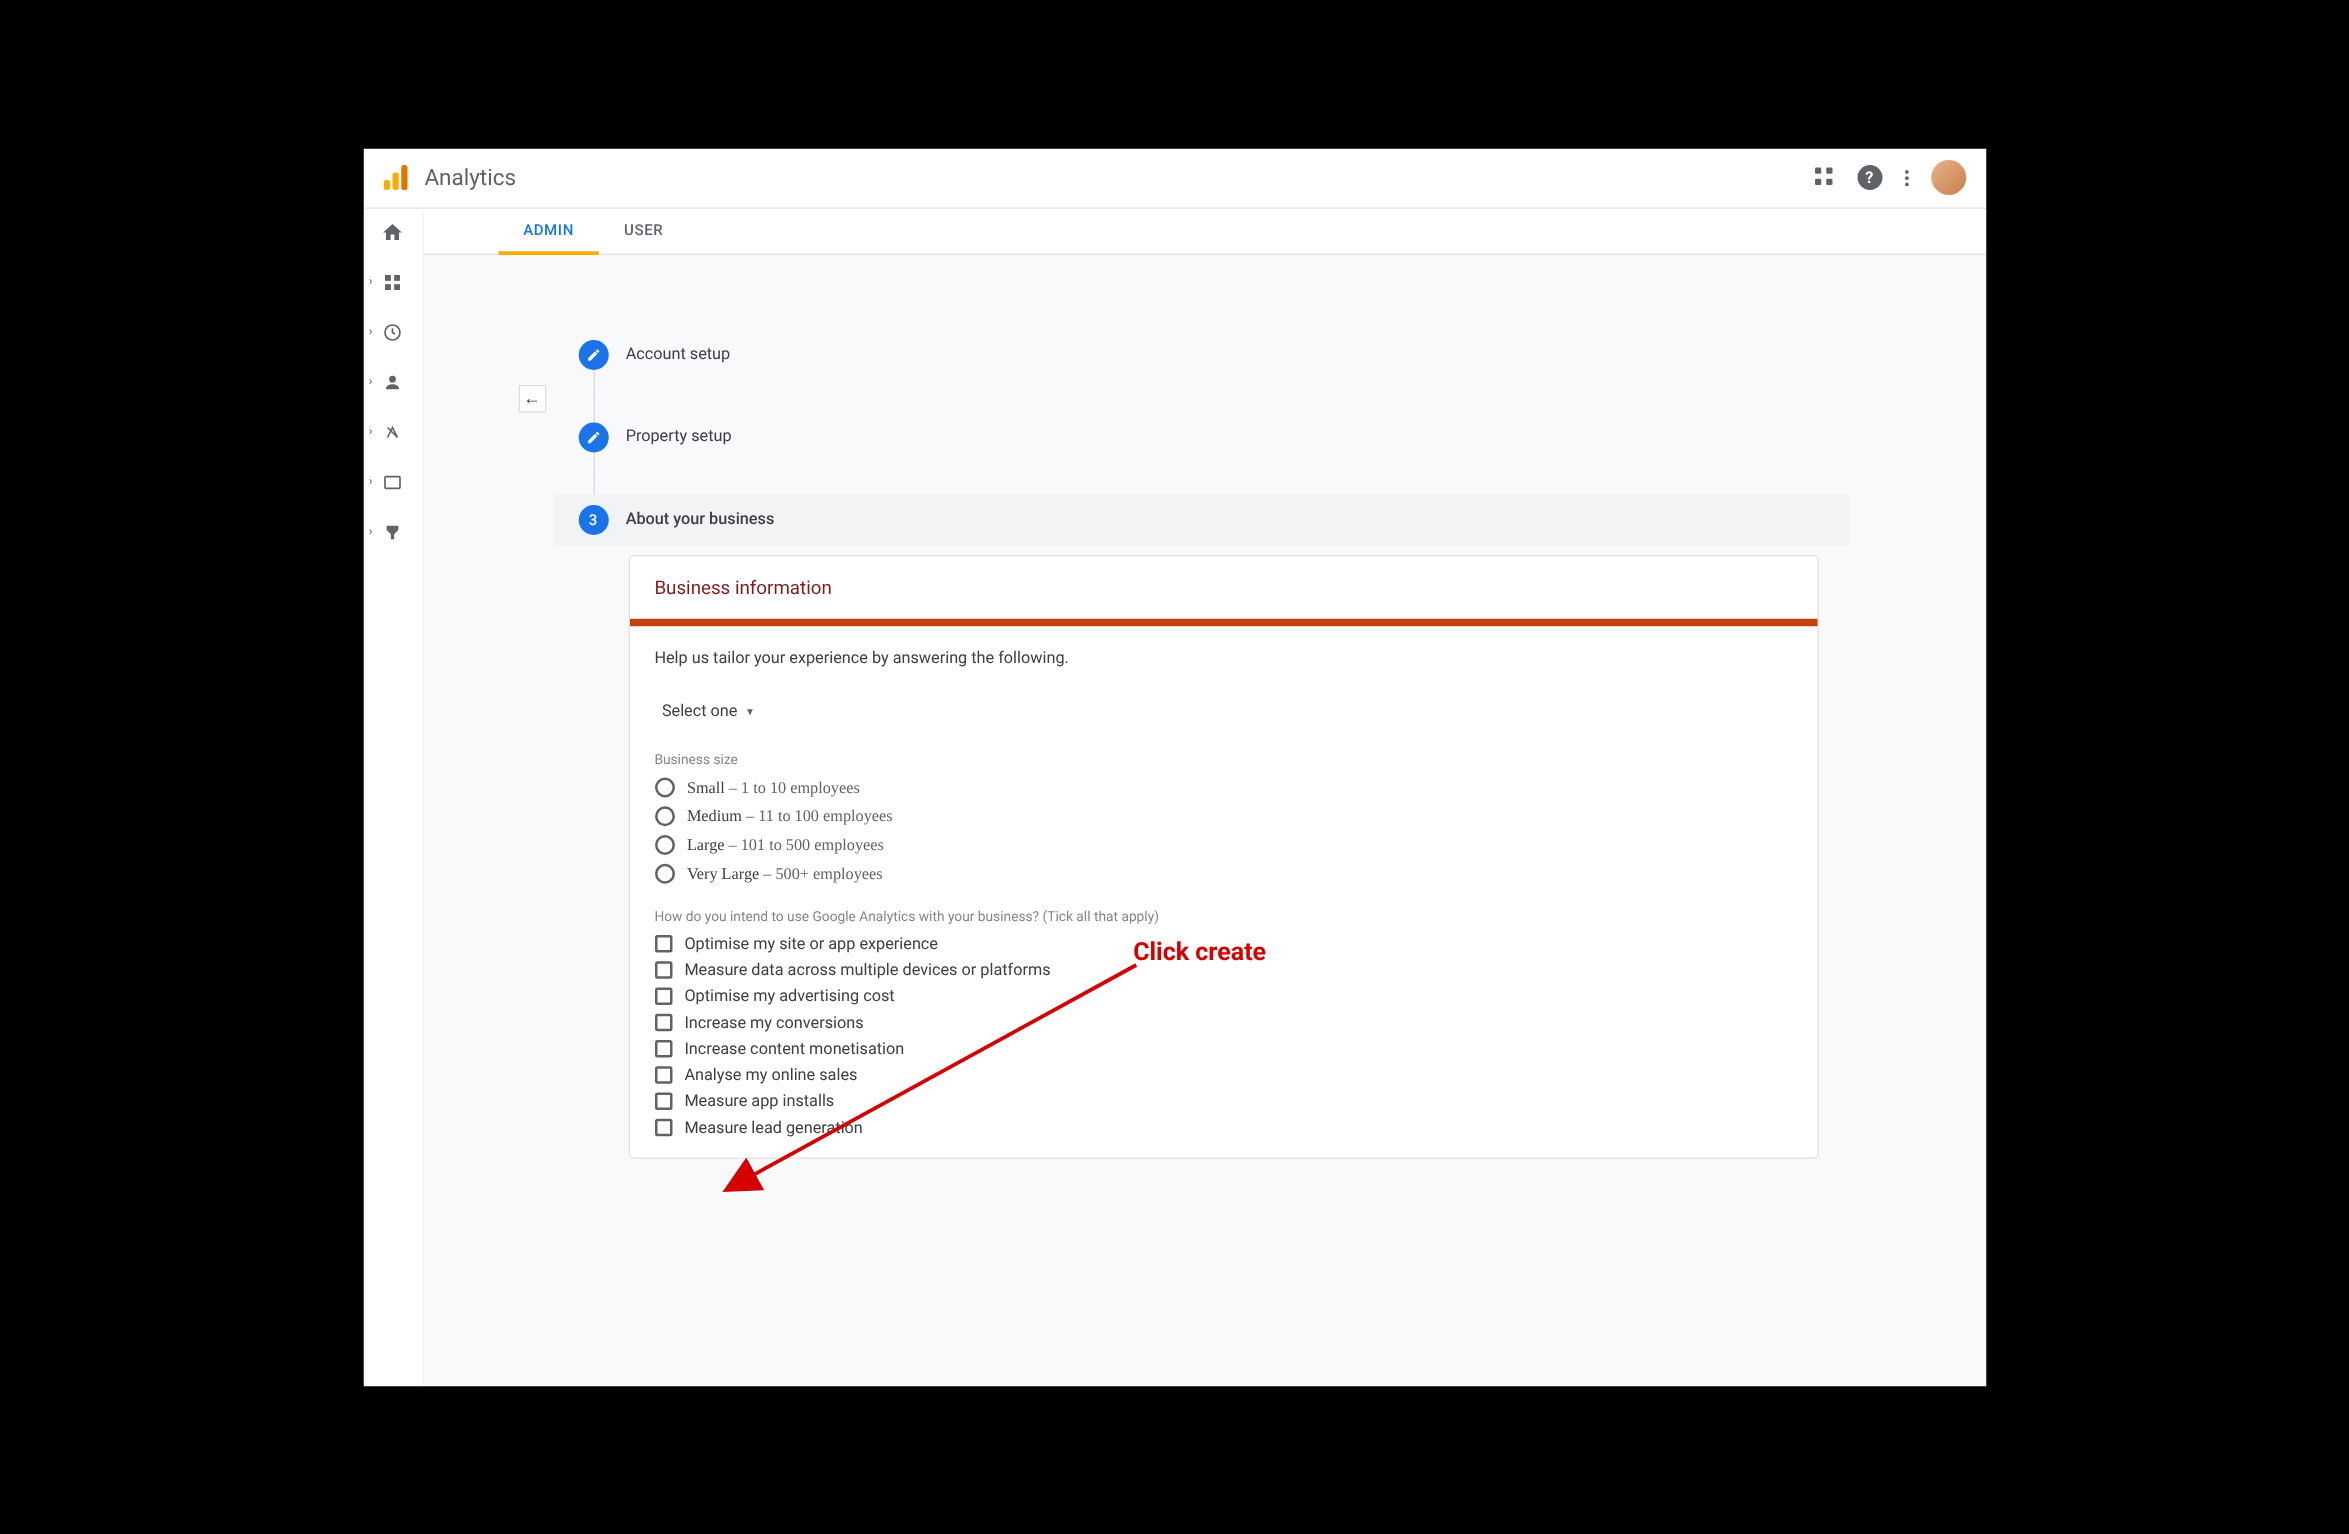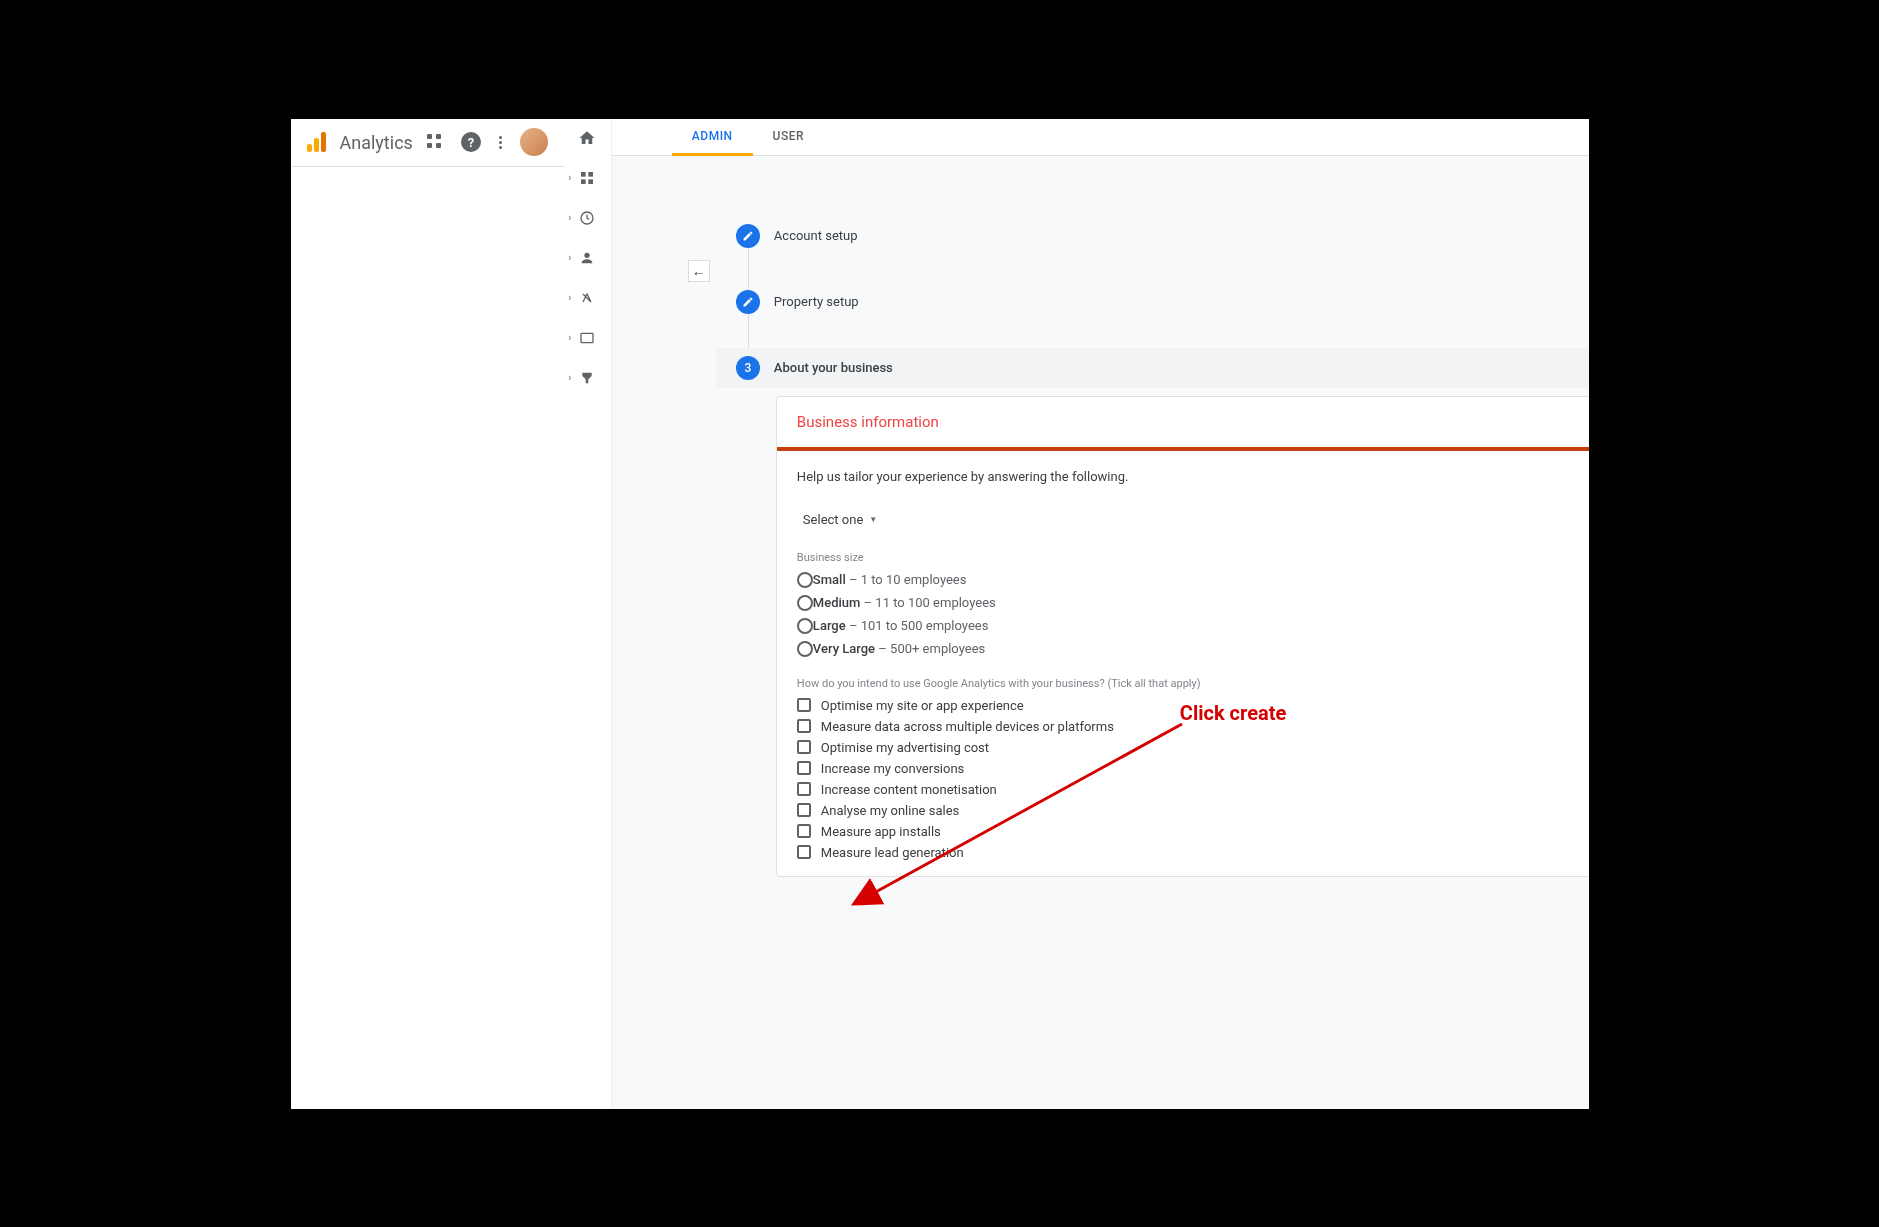--- a/index.html
+++ b/index.html
@@ -1,17 +1,17 @@
 <!DOCTYPE html>
 <html><head>
 <meta charset="utf-8">
 <style>
 * { box-sizing: border-box; margin: 0; padding: 0; }
 body { font-family: Roboto, Arial, sans-serif; background: #000; display: flex; justify-content: center; align-items: center; min-height: 100vh; }
-.window { width: 1298px; height: 990px; background: #fff; display: flex; flex-direction: row; position: relative; overflow: hidden; }
+.window { width: 1298px; height: 990px; background: #fff; display: flex; flex-direction: column; position: relative; overflow: hidden; }
 .topbar { height: 48px; display: flex; align-items: center; padding: 0 16px; border-bottom: 1px solid #e0e0e0; }
 .logo { display: flex; align-items: center; margin-right: 14px; }
 .logo-icon { display: flex; align-items: flex-end; gap: 2px; margin-right: 14px; }
 .logo-bar { width: 5px; border-radius: 2px; }
 .logo-bar.b1 { height: 8px; background: #f9ab00; }
 .logo-bar.b2 { height: 14px; background: #f9ab00; }
 .logo-bar.b3 { height: 20px; background: #e37400; }
 .app-title { font-size: 18px; color: #5f6368; }
 .topbar-right { margin-left: auto; display: flex; align-items: center; gap: 18px; }
 .apps-icon { width: 16px; height: 16px; display: grid; grid-template-columns: repeat(2, 5px); grid-template-rows: repeat(2, 5px); gap: 4px; }
@@ -35,28 +35,28 @@
 .step-line { position: absolute; left: 12px; width: 1px; background: #dadce0; }
 .step-wrap { position: relative; }
 .step-wrap .step-line.top { top: -18px; height: 26px; }
 .step-wrap .step-line.bottom { top: 30px; height: 26px; }
 .step-badge { width: 24px; height: 24px; border-radius: 50%; background: #1a73e8; color: #fff; display: flex; align-items: center; justify-content: center; font-size: 12px; font-weight: 500; z-index: 1; }
 .step-badge svg { width: 12px; height: 12px; }
 .step-label { font-size: 13px; color: #3c4043; }
 .step.active { background: #f1f3f4; margin-left: -20px; padding-left: 20px; width: 100%; }
 .step.active .step-label { font-weight: 500; }
 .card { background: #fff; border: 1px solid #e0e0e0; border-radius: 4px; margin-left: 40px; margin-top: 8px; width: 952px; }
-.card-header { padding: 16px 20px; border-bottom: 4px solid #c2410c; font-size: 15px; color: #ef4444; }
+.card-header { padding: 16px 20px; border-bottom: 6px solid #c2410c; font-size: 15px; color: #7f1d1d; }
 .card-body { padding: 18px 20px 16px; }
 .help-text { font-size: 13px; color: #3c4043; margin-bottom: 24px; }
 .field-label { font-size: 11px; color: #80868b; margin-bottom: 8px; }
 .dropdown { display: inline-flex; align-items: center; gap: 6px; font-size: 13px; color: #3c4043; padding: 4px 8px; cursor: pointer; margin-bottom: 20px; margin-left: -2px; }
 .dropdown::after { content: '▼'; font-size: 8px; color: #5f6368; }
 .radio-group { display: flex; flex-direction: column; gap: 7px; margin-bottom: 20px; }
-.radio-item { display: flex; align-items: center; cursor: pointer; }
+.radio-item { display: flex; align-items: center; gap: 10px; cursor: pointer; font-family: Liberation Serif, serif; }
 .radio-circle { width: 16px; height: 16px; border: 2px solid #5f6368; border-radius: 50%; flex-shrink: 0; }
 .radio-label { font-size: 13px; color: #3c4043; }
 .radio-label strong { font-weight: 500; }
 .radio-label .muted { color: #5f6368; }
 .checkbox-group { display: flex; flex-direction: column; gap: 6px; }
 .checkbox-item { display: flex; align-items: center; gap: 10px; cursor: pointer; }
 .checkbox-box { width: 14px; height: 14px; border: 2px solid #5f6368; border-radius: 2px; flex-shrink: 0; }
 .checkbox-label { font-size: 13px; color: #3c4043; }
 .annotation { position: absolute; color: #d50000; font-weight: bold; font-size: 20px; pointer-events: none; }
 .annotation-text { position: absolute; left: 568px; top: 545px; }

